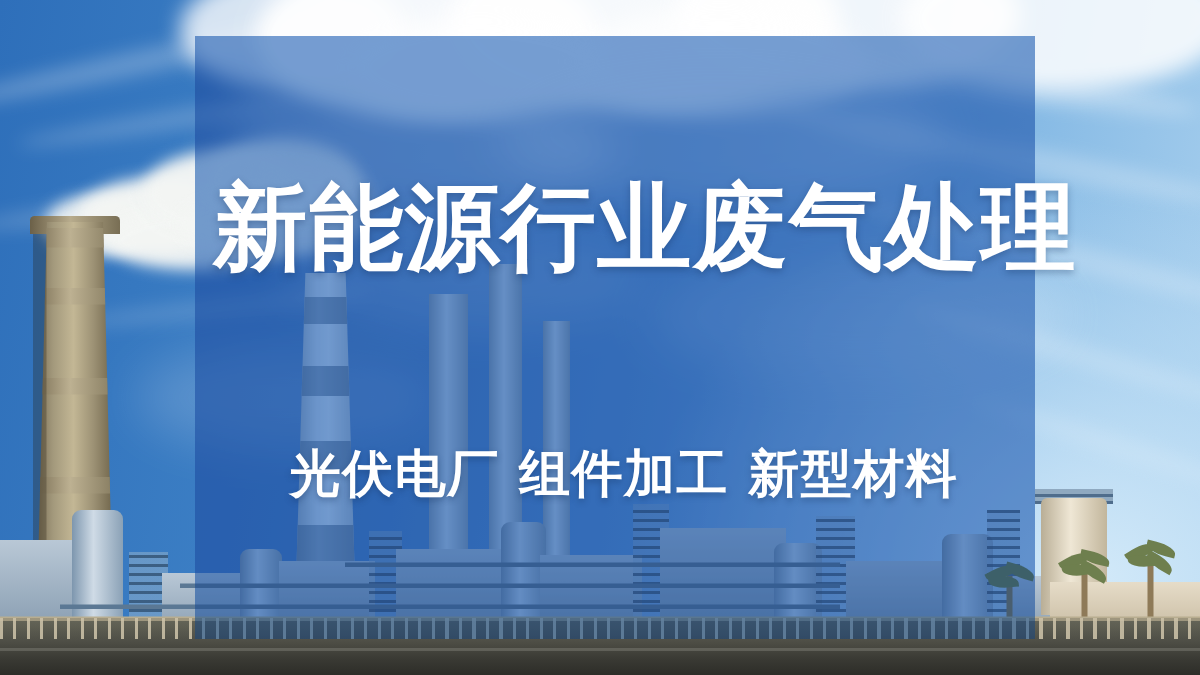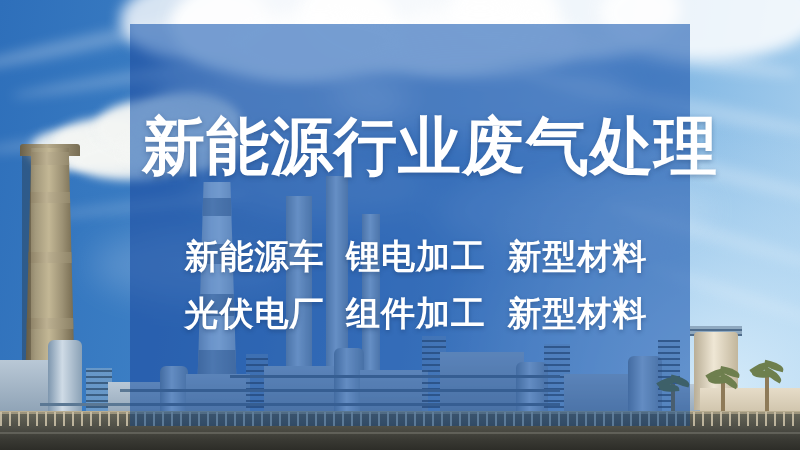--- a/index.html
+++ b/index.html
@@ -224,21 +224,21 @@
     position: absolute;
     left: 130px; top: 24px;
     width: 560px; height: 402px;
     background: rgba(58, 120, 196, 0.30);
   }
 
   
   .text-layer {
     position: absolute;
     left: 130px; top: 24px;
-    width: 560px; height: 307px; font-family: Liberation Mono, monospace;
+    width: 560px; height: 307px;
   }
   .headline {
     position: absolute;
     left: 12px; top: 96px;
     width: 548px;
     color: #ffffff;
     font-size: 63px;
     font-weight: 700;
     letter-spacing: 1px;
     line-height: 1;
@@ -377,17 +377,16 @@
     <div class="railing-top"></div>
     <div class="railing"></div>
     <div class="road-line"></div>
   </div>
 
   <div class="overlay-panel"></div>
   <div class="overlay-panel-tint"></div>
 
   <div class="text-layer">
     <div class="headline">新能源行业废气处理</div>
-    <div class="sub-line sub-1">新能源车  锂电加工  新型材料</div>
     <div class="sub-line sub-2">光伏电厂  组件加工  新型材料</div>
   </div>
 
 </div>
 
 </body></html>

